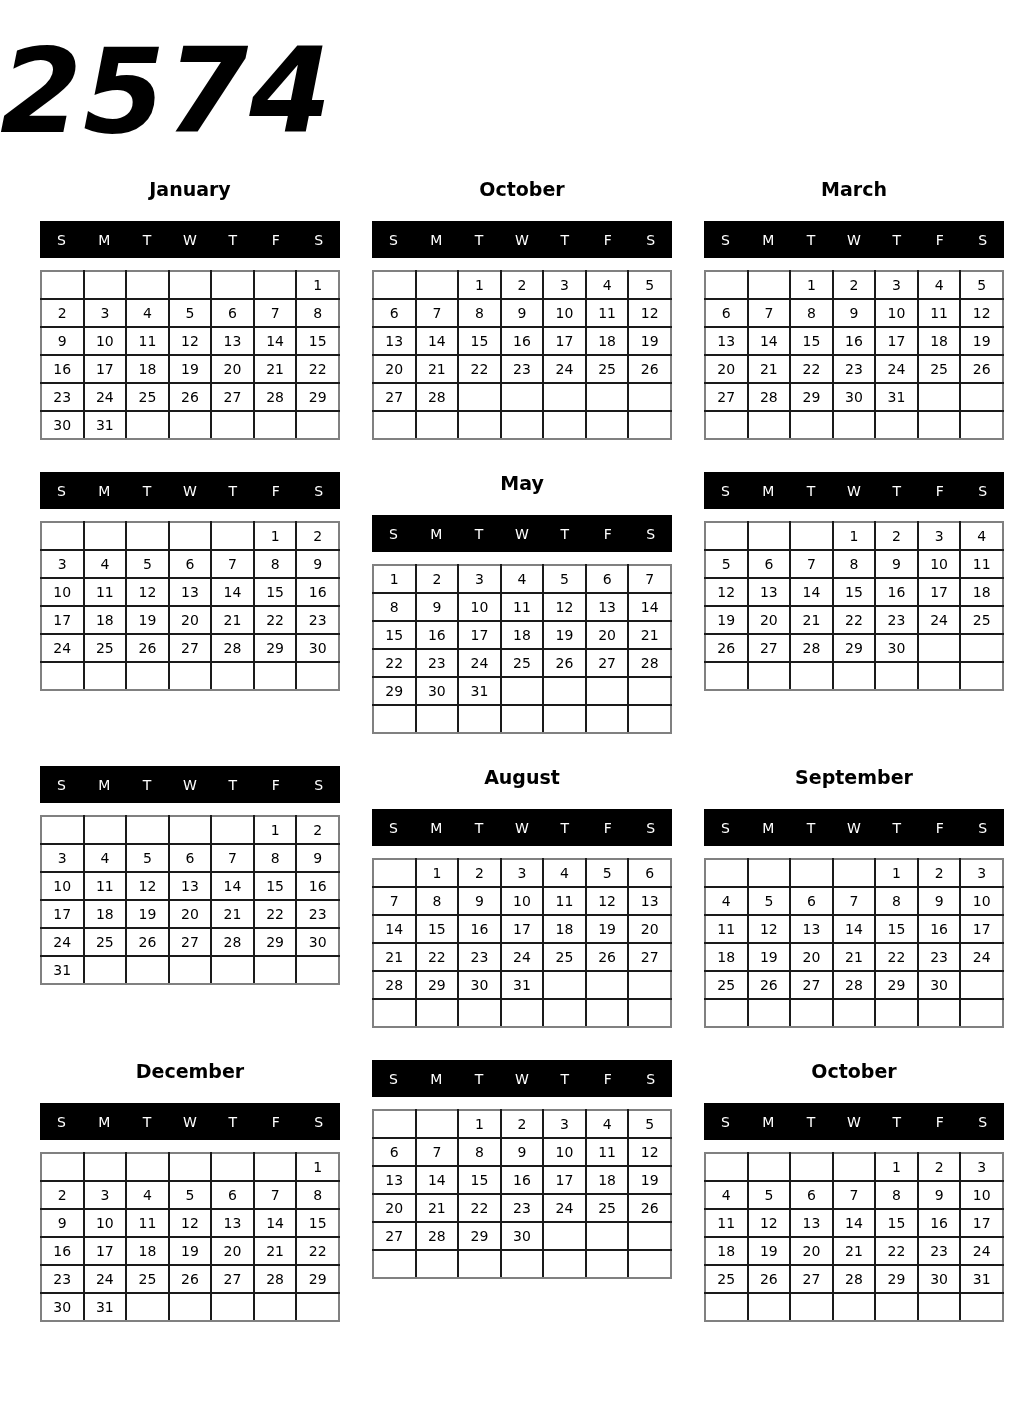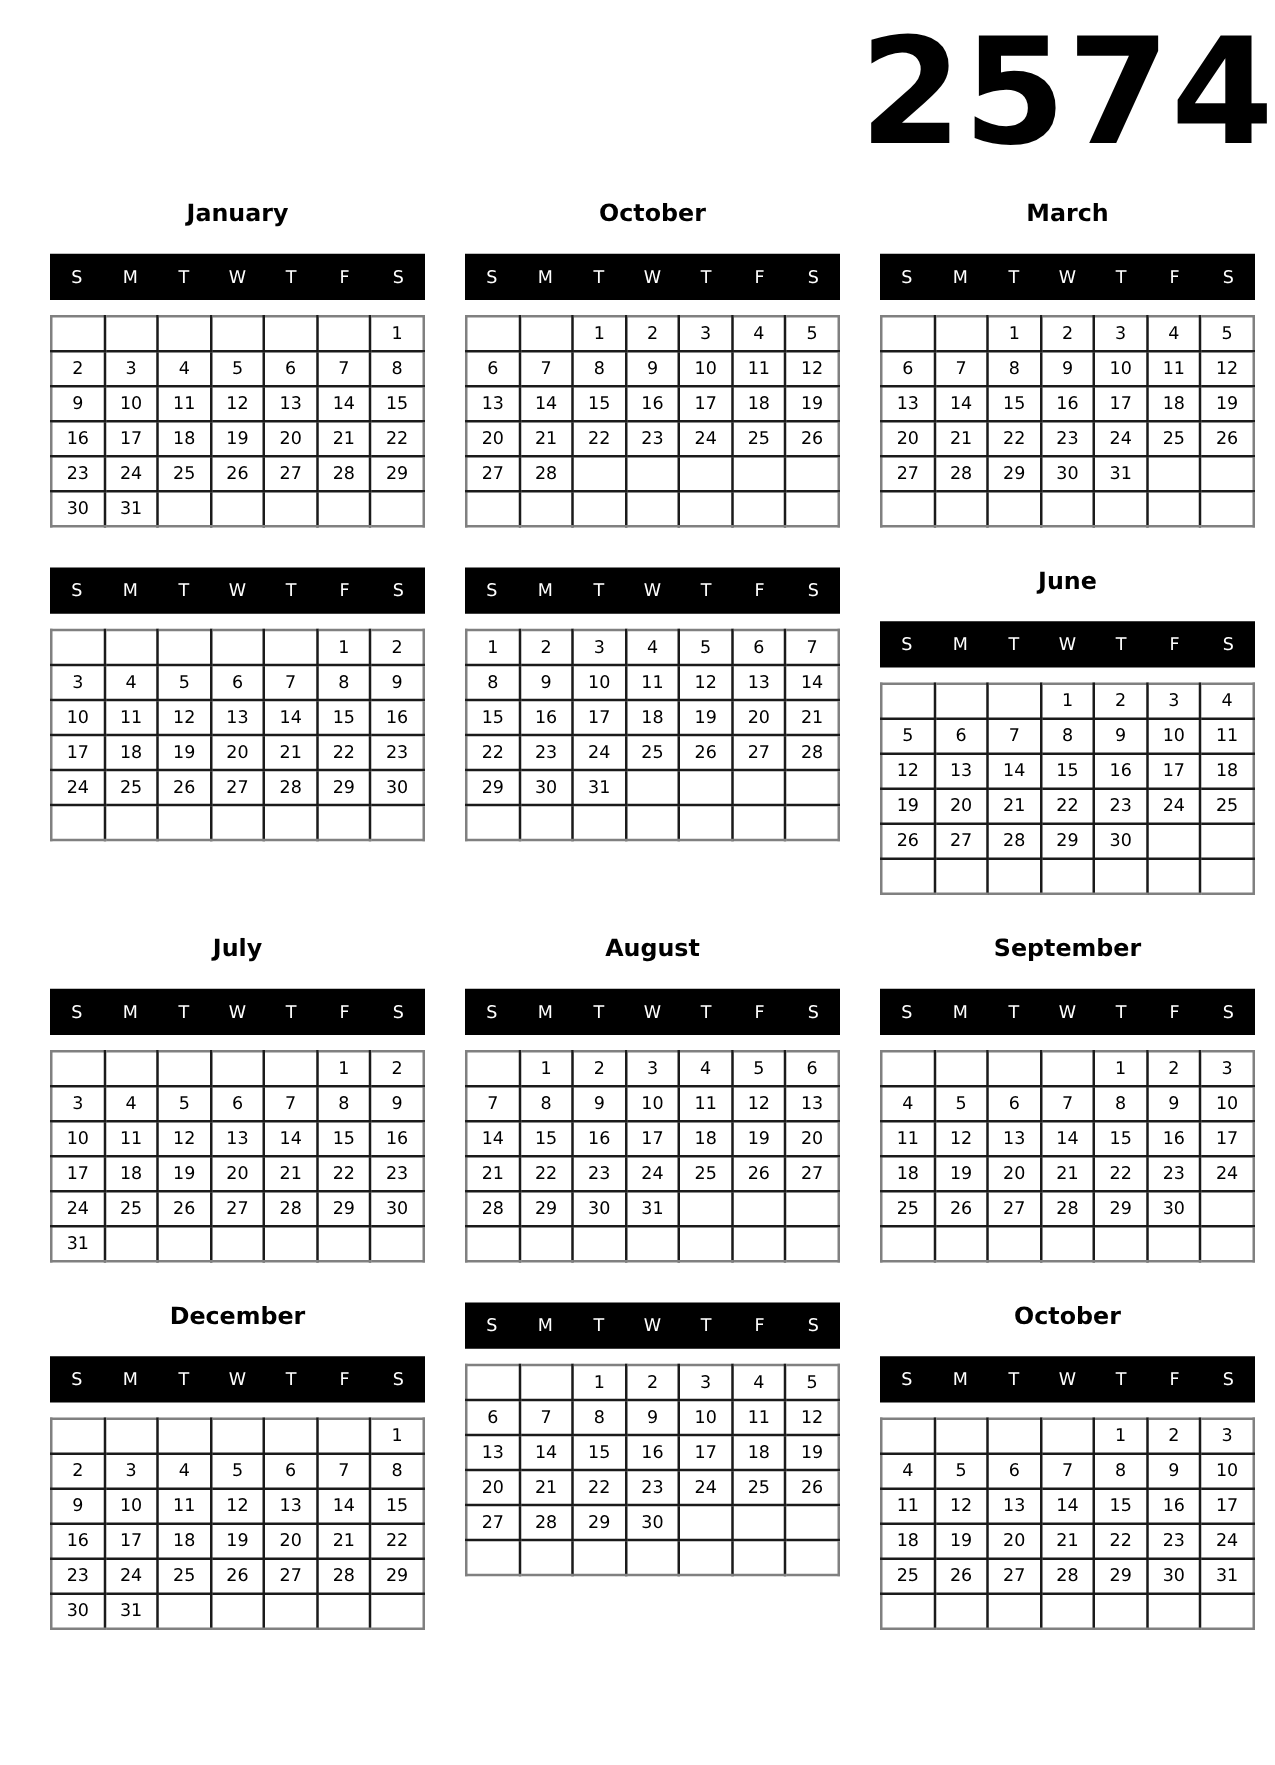--- a/index.html
+++ b/index.html
@@ -13,24 +13,25 @@
     height: 1412px;
     background: #ffffff;
     font-family: "DejaVu Sans", sans-serif;
     color: #000000;
     overflow: hidden;
   }
   .year-title {
     font-size: 118px;
     font-weight: 700;
     line-height: 1;
-    text-align: right;
+    text-align: left;
     margin: 0;
-    padding-top: 14px;
+    padding-top: 32px;
     letter-spacing: 1px;
+    font-style: italic;
   }
   .months-grid {
     display: grid;
     grid-template-columns: repeat(3, 300px);
     column-gap: 20px;
     row-gap: 17px;
     margin: 28px 40px 0 40px;
     gap: 32px;
   }
   .month {
@@ -356,20 +357,21 @@
               <td></td>
               <td></td>
               <td></td>
               <td></td>
               <td></td>
             </tr>
           </tbody>
         </table>
       </section>
       <section class="month">
+        <h2 class="month-title">May</h2>
         <div class="day-header">
           <span class="dow">S</span>
           <span class="dow">M</span>
           <span class="dow">T</span>
           <span class="dow">W</span>
           <span class="dow">T</span>
           <span class="dow">F</span>
           <span class="dow">S</span>
         </div>
         <table class="days">
@@ -425,91 +427,89 @@
               <td></td>
               <td></td>
               <td></td>
               <td></td>
               <td></td>
             </tr>
           </tbody>
         </table>
       </section>
       <section class="month">
-        <h2 class="month-title">June</h2>
-        <div class="day-header">
-          <span class="dow">S</span>
-          <span class="dow">M</span>
-          <span class="dow">T</span>
-          <span class="dow">W</span>
-          <span class="dow">T</span>
-          <span class="dow">F</span>
-          <span class="dow">S</span>
-        </div>
-        <table class="days">
-          <tbody>
-            <tr>
-              <td></td>
-              <td></td>
-              <td></td>
-              <td>1</td>
-              <td>2</td>
-              <td>3</td>
-              <td>4</td>
-            </tr>
-            <tr>
-              <td>5</td>
-              <td>6</td>
-              <td>7</td>
-              <td>8</td>
-              <td>9</td>
-              <td>10</td>
-              <td>11</td>
-            </tr>
-            <tr>
-              <td>12</td>
-              <td>13</td>
-              <td>14</td>
-              <td>15</td>
-              <td>16</td>
-              <td>17</td>
-              <td>18</td>
-            </tr>
-            <tr>
-              <td>19</td>
-              <td>20</td>
-              <td>21</td>
-              <td>22</td>
-              <td>23</td>
-              <td>24</td>
-              <td>25</td>
-            </tr>
-            <tr>
-              <td>26</td>
-              <td>27</td>
-              <td>28</td>
-              <td>29</td>
-              <td>30</td>
-              <td></td>
-              <td></td>
-            </tr>
-            <tr>
-              <td></td>
-              <td></td>
-              <td></td>
-              <td></td>
-              <td></td>
-              <td></td>
-              <td></td>
-            </tr>
-          </tbody>
-        </table>
-      </section>
-      <section class="month">
-        <h2 class="month-title">July</h2>
+        <div class="day-header">
+          <span class="dow">S</span>
+          <span class="dow">M</span>
+          <span class="dow">T</span>
+          <span class="dow">W</span>
+          <span class="dow">T</span>
+          <span class="dow">F</span>
+          <span class="dow">S</span>
+        </div>
+        <table class="days">
+          <tbody>
+            <tr>
+              <td></td>
+              <td></td>
+              <td></td>
+              <td>1</td>
+              <td>2</td>
+              <td>3</td>
+              <td>4</td>
+            </tr>
+            <tr>
+              <td>5</td>
+              <td>6</td>
+              <td>7</td>
+              <td>8</td>
+              <td>9</td>
+              <td>10</td>
+              <td>11</td>
+            </tr>
+            <tr>
+              <td>12</td>
+              <td>13</td>
+              <td>14</td>
+              <td>15</td>
+              <td>16</td>
+              <td>17</td>
+              <td>18</td>
+            </tr>
+            <tr>
+              <td>19</td>
+              <td>20</td>
+              <td>21</td>
+              <td>22</td>
+              <td>23</td>
+              <td>24</td>
+              <td>25</td>
+            </tr>
+            <tr>
+              <td>26</td>
+              <td>27</td>
+              <td>28</td>
+              <td>29</td>
+              <td>30</td>
+              <td></td>
+              <td></td>
+            </tr>
+            <tr>
+              <td></td>
+              <td></td>
+              <td></td>
+              <td></td>
+              <td></td>
+              <td></td>
+              <td></td>
+            </tr>
+          </tbody>
+        </table>
+      </section>
+      <section class="month">
         <div class="day-header">
           <span class="dow">S</span>
           <span class="dow">M</span>
           <span class="dow">T</span>
           <span class="dow">W</span>
           <span class="dow">T</span>
           <span class="dow">F</span>
           <span class="dow">S</span>
         </div>
         <table class="days">

